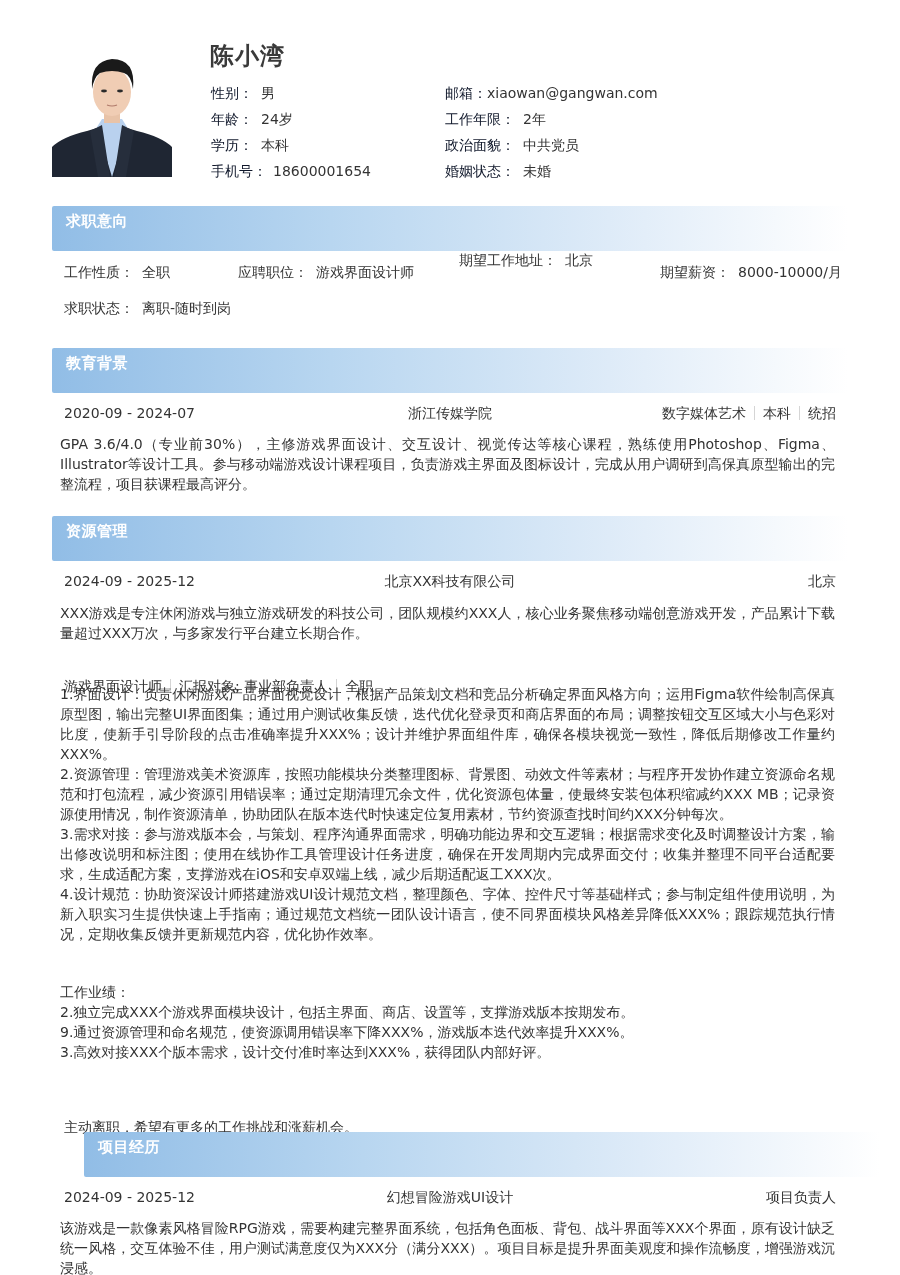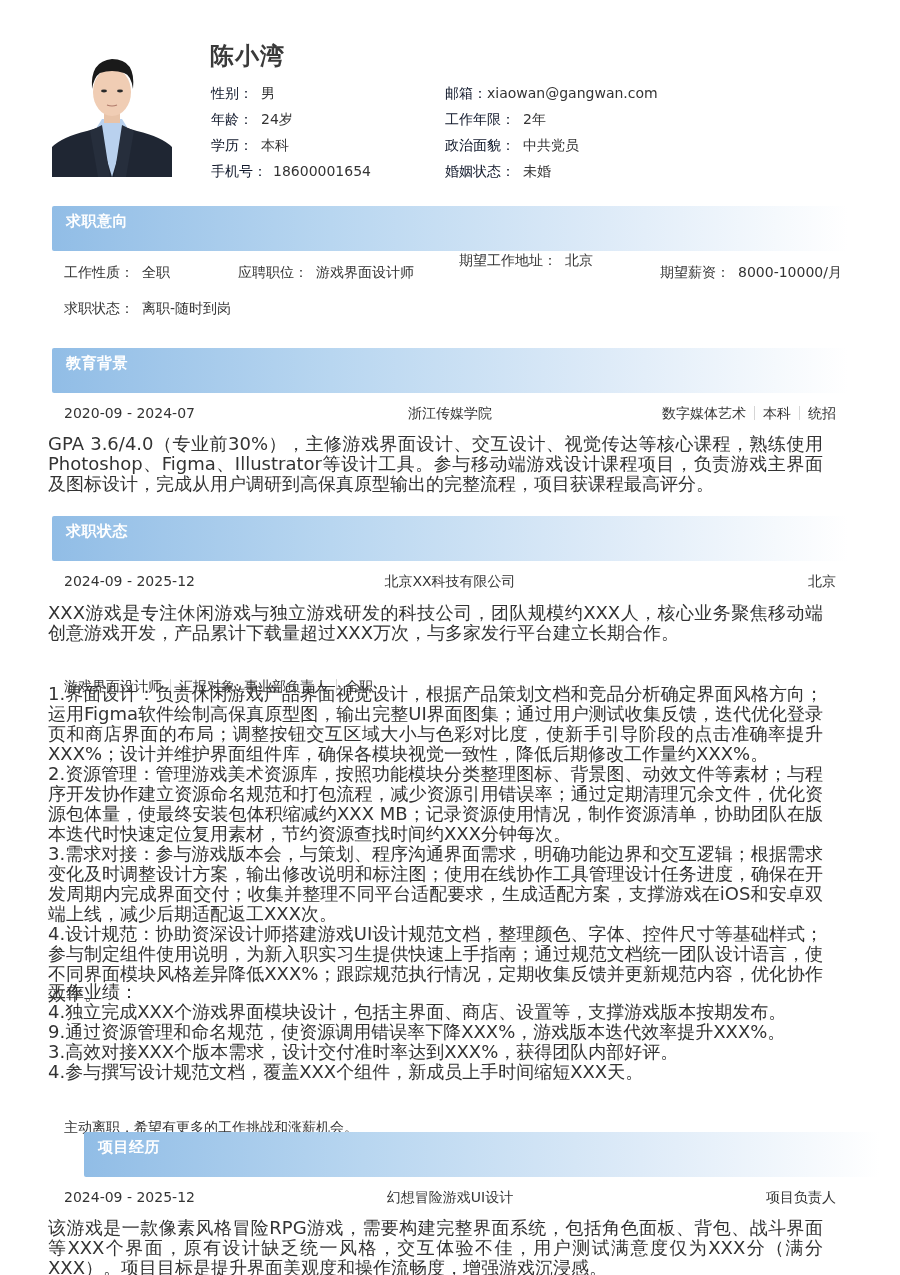--- a/index.html
+++ b/index.html
@@ -38,22 +38,22 @@
       border-radius: 2px;
     }
     .section-bar .section-title {
       position: absolute; left: 14px; top: 0; line-height: 31px;
       color: #ffffff; font-weight: bold; font-size: 15px; letter-spacing: 0.5px;
     }
 
     
     .line { position: absolute; left: 64px; white-space: nowrap; font-size: 14px; line-height: 20px; margin-top: 27px; }
     .para {
-      position: absolute; left: 48px; width: 775px;
-      font-size: 18px; line-height: 20px; color: #333; text-align: justify;
+      position: absolute; left: 60px; width: 775px;
+      font-size: 14px; line-height: 20px; color: #333; text-align: justify;
     }
     .row3 { position: absolute; left: 64px; width: 772px; height: 20px; line-height: 20px; font-size: 14px; }
     .row3 .c-left { position: absolute; left: 0; }
     .row3 .c-mid { position: absolute; left: 0; width: 100%; text-align: center; }
     .row3 .c-right { position: absolute; right: 0; }
     .sep { display: inline-block; width: 1px; height: 14px; background: #d5d5d5; margin: 0 8px; vertical-align: -2px; }
 
     .intent-item { position: absolute; white-space: nowrap; font-size: 14px; line-height: 20px; }
     .intent-item .v { margin-left: 8px; }
 
@@ -146,21 +146,21 @@
     <span class="c-left">2020-09 - 2024-07</span>
     <span class="c-mid">浙江传媒学院</span>
     <span class="c-right">
       <span>数字媒体艺术</span><span class="sep"></span><span>本科</span><span class="sep"></span><span>统招</span>
     </span>
   </div>
 
   <div class="para" style="top:434px;">GPA 3.6/4.0（专业前30%），主修游戏界面设计、交互设计、视觉传达等核心课程，熟练使用Photoshop、Figma、Illustrator等设计工具。参与移动端游戏设计课程项目，负责游戏主界面及图标设计，完成从用户调研到高保真原型输出的完整流程，项目获课程最高评分。</div>
 
   <div class="section-bar" style="top:516px;">
-    <span class="section-title">求职状态</span>
+    <span class="section-title">资源管理</span>
   </div>
 
   <div class="row3" style="top:571px;">
     <span class="c-left">2024-09 - 2025-12</span>
     <span class="c-mid">北京XX科技有限公司</span>
     <span class="c-right">北京</span>
   </div>
 
   <div class="para" style="top:603px;">XXX游戏是专注休闲游戏与独立游戏研发的科技公司，团队规模约XXX人，核心业务聚焦移动端创意游戏开发，产品累计下载量超过XXX万次，与多家发行平台建立长期合作。</div>
 
@@ -170,24 +170,23 @@
 
   <div class="para" style="top:684px;">
     <p>1.界面设计：负责休闲游戏产品界面视觉设计，根据产品策划文档和竞品分析确定界面风格方向；运用Figma软件绘制高保真原型图，输出完整UI界面图集；通过用户测试收集反馈，迭代优化登录页和商店界面的布局；调整按钮交互区域大小与色彩对比度，使新手引导阶段的点击准确率提升XXX%；设计并维护界面组件库，确保各模块视觉一致性，降低后期修改工作量约XXX%。</p>
     <p>2.资源管理：管理游戏美术资源库，按照功能模块分类整理图标、背景图、动效文件等素材；与程序开发协作建立资源命名规范和打包流程，减少资源引用错误率；通过定期清理冗余文件，优化资源包体量，使最终安装包体积缩减约XXX MB；记录资源使用情况，制作资源清单，协助团队在版本迭代时快速定位复用素材，节约资源查找时间约XXX分钟每次。</p>
     <p>3.需求对接：参与游戏版本会，与策划、程序沟通界面需求，明确功能边界和交互逻辑；根据需求变化及时调整设计方案，输出修改说明和标注图；使用在线协作工具管理设计任务进度，确保在开发周期内完成界面交付；收集并整理不同平台适配要求，生成适配方案，支撑游戏在iOS和安卓双端上线，减少后期适配返工XXX次。</p>
     <p>4.设计规范：协助资深设计师搭建游戏UI设计规范文档，整理颜色、字体、控件尺寸等基础样式；参与制定组件使用说明，为新入职实习生提供快速上手指南；通过规范文档统一团队设计语言，使不同界面模块风格差异降低XXX%；跟踪规范执行情况，定期收集反馈并更新规范内容，优化协作效率。</p>
   </div>
 
   <div class="para" style="top:982px;">
     <p>工作业绩：</p>
-    <p>4.独立完成XXX个游戏界面模块设计，包括主界面、商店、设置等，支撑游戏版本按期发布。</p>
+    <p>2.独立完成XXX个游戏界面模块设计，包括主界面、商店、设置等，支撑游戏版本按期发布。</p>
     <p>9.通过资源管理和命名规范，使资源调用错误率下降XXX%，游戏版本迭代效率提升XXX%。</p>
     <p>3.高效对接XXX个版本需求，设计交付准时率达到XXX%，获得团队内部好评。</p>
-    <p>4.参与撰写设计规范文档，覆盖XXX个组件，新成员上手时间缩短XXX天。</p>
   </div>
 
   <div class="line" style="top:1090px;text-align:right;">主动离职，希望有更多的工作挑战和涨薪机会。</div>
 
   <div class="section-bar" style="top:1132px;margin-left:32px;">
     <span class="section-title">项目经历</span>
   </div>
 
   <div class="row3" style="top:1187px;">
     <span class="c-left">2024-09 - 2025-12</span>

